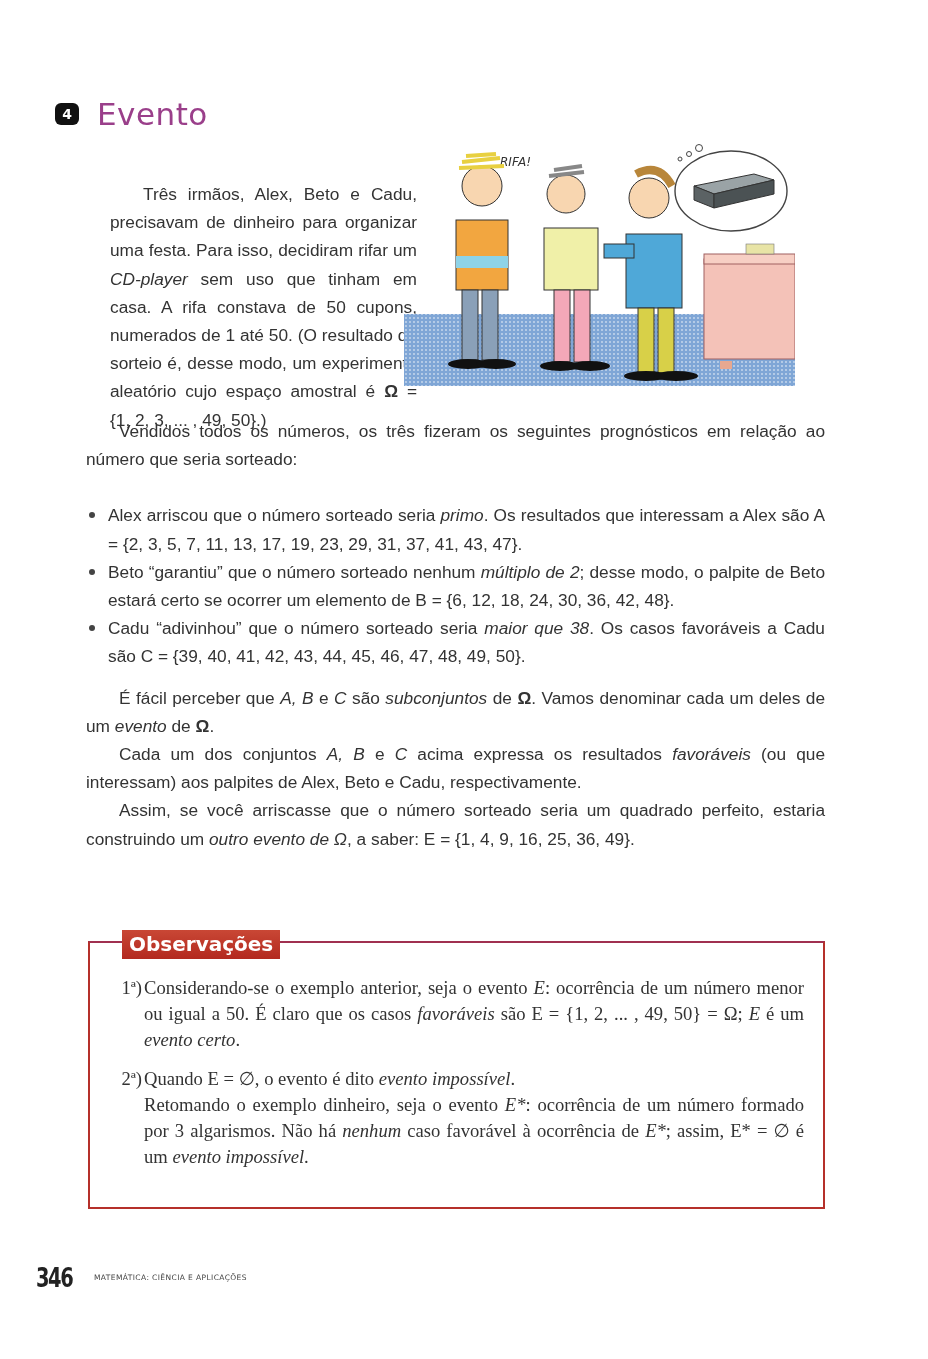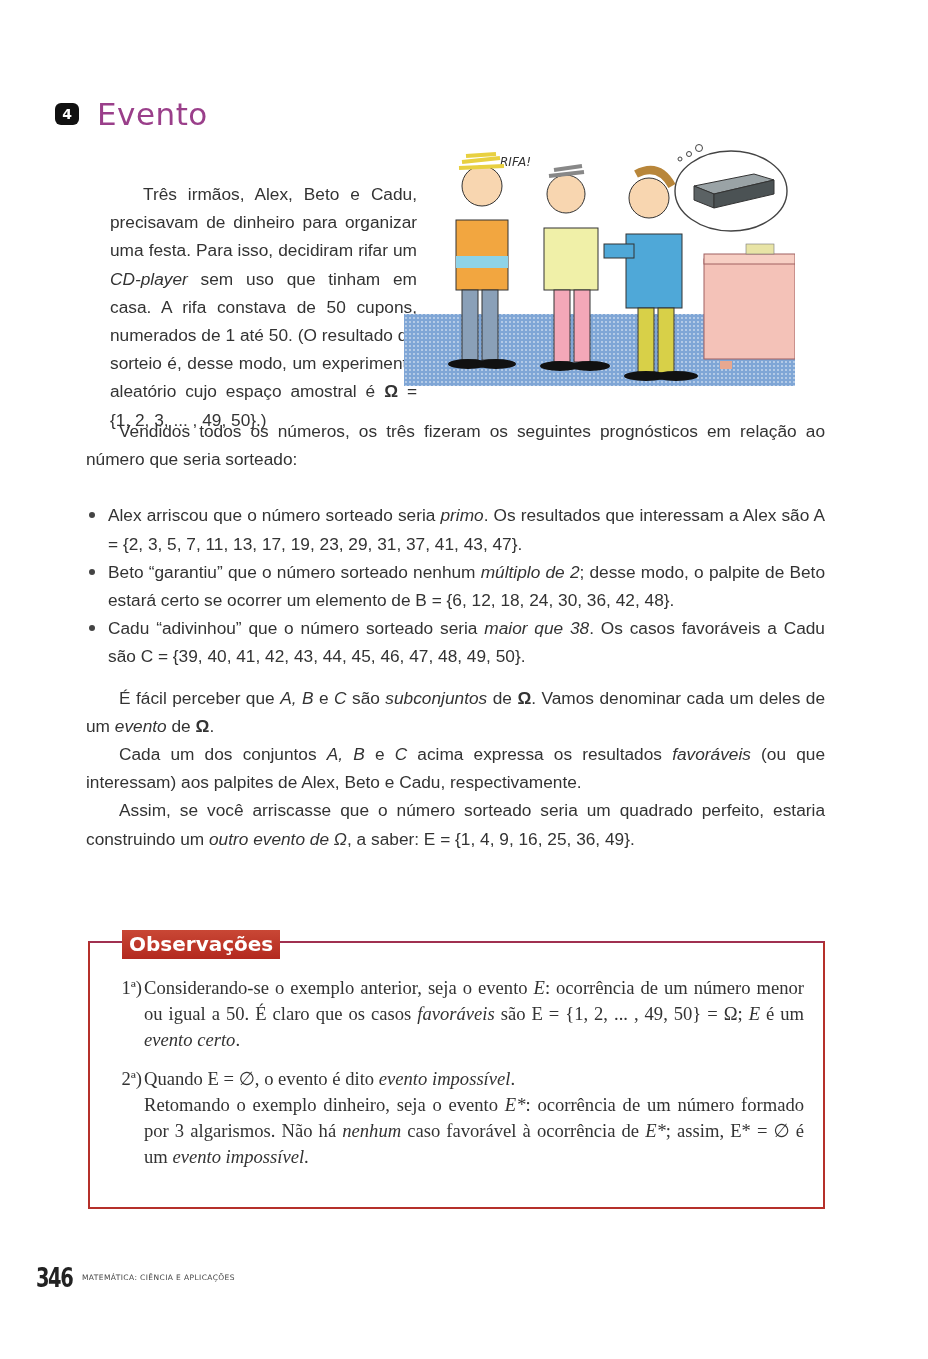--- a/index.html
+++ b/index.html
@@ -42,21 +42,21 @@
       padding: 2px 7px 3px 7px; background: linear-gradient(#c94735, #b3291f);
     }
     .obs-content { position: absolute; left: 54px; top: 32px; width: 660px;
       font-family: "Liberation Serif", serif; font-size: 18.6px; line-height: 26.2px; color: #333; }
     .obs-item { position: relative; padding-left: 0; margin-bottom: 12px; }
     .obs-num { position: absolute; left: -54px; width: 52px; text-align: right; }
     .obs-item p { text-align: justify; }
 
     .footer { position: absolute; left: 36px; top: 1262px; display: flex; align-items: center; }
     .page-number { font-family: "DejaVu Sans", sans-serif; font-weight: bold; font-size: 27px; color: #222; letter-spacing: -2px; transform: scaleX(0.72); transform-origin: left center; width: 46px; }
-    .footer-title { font-family: "DejaVu Sans", sans-serif; font-size: 7.5px; color: #444; letter-spacing: 0.4px; margin-left: 0; }
+    .footer-title { font-family: "DejaVu Sans", sans-serif; font-size: 7.5px; color: #444; letter-spacing: 0.4px; margin-left: 12px; }
   </style>
 </head>
 <body>
 
 <div class="section-header">
   <div class="section-badge">4</div>
   <div class="section-title">Evento</div>
 </div>
 
 <div class="intro body-text indent"><span>Três irmãos, Alex, Beto e Cadu, precisavam de dinheiro para organizar uma festa. Para isso, decidiram rifar um </span><em>CD-player</em><span> sem uso que tinham em casa. A rifa constava de 50 cupons, numerados de 1 até 50. (O resultado do sorteio é, desse modo, um experimento aleatório cujo espaço amostral é </span><b>Ω</b><span> = {1, 2, 3, ... , 49, 50}.)</span></div>

